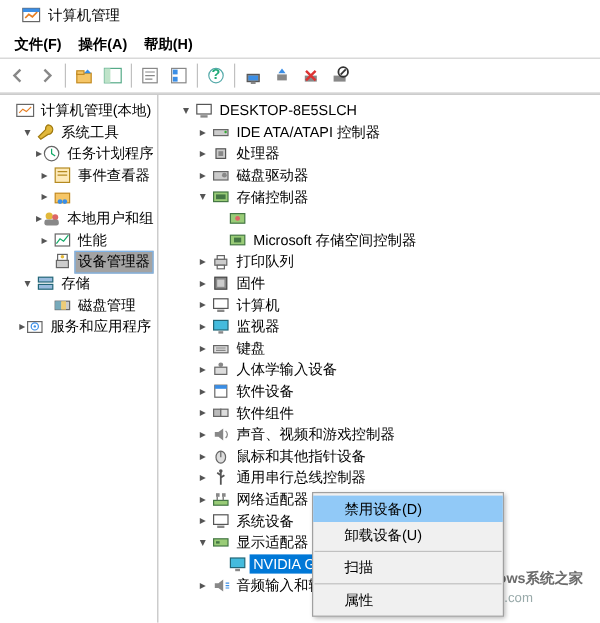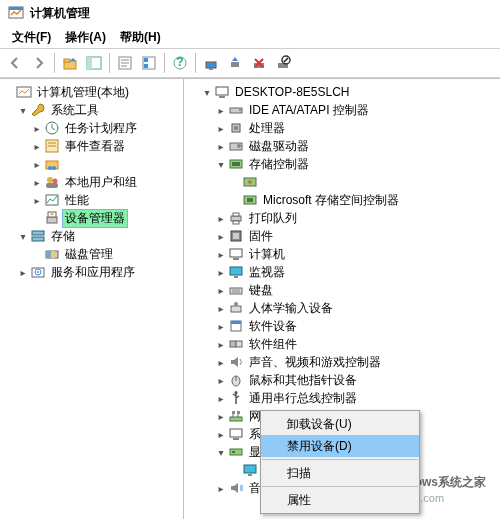--- a/index.html
+++ b/index.html
@@ -1,33 +1,33 @@
 <!DOCTYPE html>
 <html><head>
 <meta charset="utf-8">
 <style>
   * { font-family: "Microsoft YaHei", "Segoe UI", sans-serif; font-size: 12px; box-sizing: border-box; }
   body { margin:0; width:500px; height:519px; background:#fff; color:#000; overflow:hidden; position:relative;}
-  .titlebar { height:26px; display:flex; align-items:center; padding:0 8px; color:#000;font-weight:bold;}
+  .titlebar { height:26px; display:flex; align-items:center; padding:0 18px; color:#000;}
   .titlebar .icon { margin-right:6px; }
   .menubar { height:22px; display:flex; align-items:center; padding:0 6px; gap:2px;}
   .menubar span { padding:2px 6px;font-weight:bold; }
   .divider { border-top:1px solid #d0d0d0; }
   .toolbar { height:28px; display:flex; align-items:center; padding:0 4px; gap:2px;}
   .toolbar .tb { width:22px; height:22px; display:flex; align-items:center; justify-content:center; border:1px solid transparent;}
   .toolbar .sep { width:1px; height:20px; background:#c0c0c0; margin:0 2px;}
   .main { display:flex; height:calc(519px - 26px - 22px - 1px - 28px - 1px); border-top:1px solid #c0c0c0;}
-  .left-pane { width:184px; border-right:1px solid #c0c0c0; padding:4px 2px; overflow:hidden;}
+  .left-pane { width:132px; border-right:1px solid #c0c0c0; padding:4px 2px; overflow:hidden;}
   .right-pane { flex:1; padding:4px 2px; overflow:hidden; position:relative;}
   .tree-node { display:flex; align-items:center; height:18px; white-space:nowrap;}
   .tree-node .twisty { width:14px; text-align:center; color:#555; font-size:10px; user-select:none;}
   .tree-node .twisty.none { visibility:hidden;}
   .tree-node .ico { width:16px; height:16px; display:flex; align-items:center; justify-content:center; margin-right:2px;}
   .tree-node .lbl { padding:1px 3px;}
-  .tree-node.selected .lbl { background:#86efac; border:1px solid #7eb4ea; padding:0 2px;text-align:right;}
+  .tree-node.selected .lbl { background:#a3a3a3; border:1px solid #7eb4ea; padding:0 2px;text-align:right;}
   .tree-node.hlsel  .lbl { background:#0078d7; color:#fff;}
   .ind1{padding-left:14px;} .ind2{padding-left:28px;} .ind3{padding-left:42px;}
   .context-menu { position:absolute; left:260px; top:410px; width:160px; background:#f0f0f0; border:1px solid #a0a0a0; box-shadow:2px 2px 4px rgba(0,0,0,.3); padding:2px 0; z-index:10;}
   .context-menu .mi { height:22px; display:flex; align-items:center; padding:0 20px 0 26px;}
   .context-menu .mi.hl { background:#91c9f7;}
   .context-menu .msep{ height:1px; background:#c0c0c0; margin:2px 1px;}
   .watermark { position:absolute; bottom:14px; right:14px; display:flex; align-items:center; color:#6b6b6b; font-size:15px;}
   .watermark b{font-weight:600;}
   svg{display:block;}
 </style>
@@ -481,25 +481,25 @@
             <path d="M3 6 L6 6 L10 3 L10 13 L6 10 L3 10 Z" fill="#888"></path>
             <path d="M12 6 L15 6 M12 8 L15 8 M12 10 L15 10" stroke="#3a8ee6"></path>
           </svg>
         </span>
         <span class="lbl">音频输入和输出</span>
       </div>
   </div>
 </div>
 
 <div class="context-menu">
+  <div class="mi hl">
+      <span>禁用设备(D)</span>
+    </div>
   <div class="mi">
       <span>卸载设备(U)</span>
-    </div>
-  <div class="mi hl">
-      <span>禁用设备(D)</span>
     </div>
   <div class="msep"></div>
   <div class="mi">
       <span>扫描</span>
     </div>
   <div class="msep"></div>
   <div class="mi">
       <span>属性</span>
     </div>
 </div>

